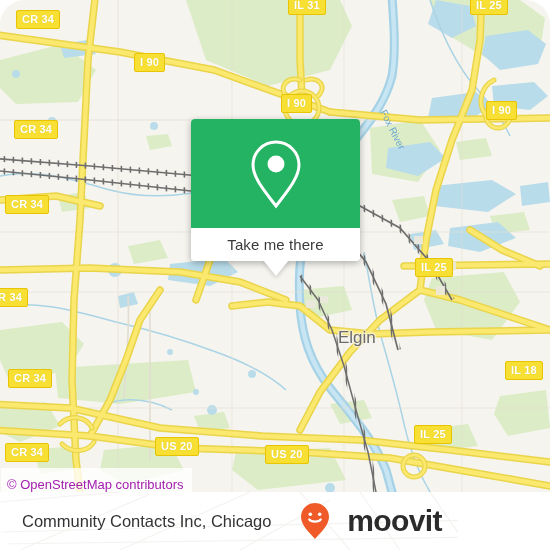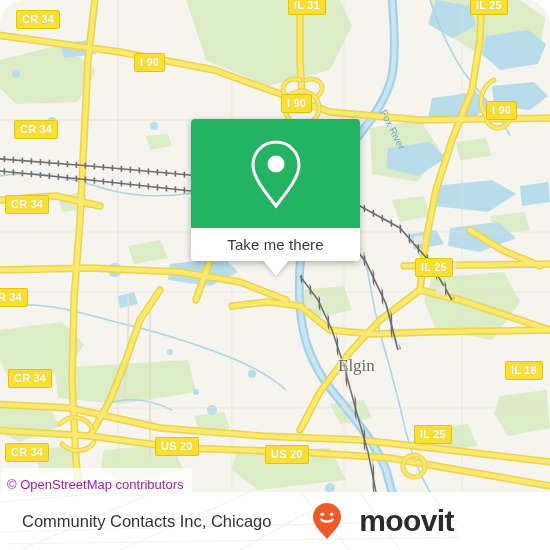--- a/index.html
+++ b/index.html
@@ -54,27 +54,26 @@
     white-space: nowrap;
     letter-spacing: 0.2px;
     text-shadow: 0 0 1px rgba(120,100,0,0.25);
     box-sizing: border-box;
   }
 
   
   .place-label {
     position: absolute;
     color: #6b6b6b;
-    font-family: Liberation Serif, serif;
+    font-family: Liberation Sans, sans-serif;
     font-size: 17px;
     white-space: nowrap;
     text-shadow:
       1px 0 2px #f6f4ee, -1px 0 2px #f6f4ee,
       0 1px 2px #f6f4ee, 0 -1px 2px #f6f4ee;
-    margin-top: 28px;
   }
 
   .river-label {
     position: absolute;
     color: #6aa8cf;
     font-family: "Liberation Sans", sans-serif;
     font-size: 10px;
     white-space: nowrap;
     transform: rotate(63deg);
     transform-origin: left top;
@@ -172,21 +171,21 @@
     height: 58px;
     display: flex;
     align-items: center;
     color: #333333;
     font-family: "Liberation Sans", sans-serif;
     font-size: 16.5px;
     white-space: nowrap;
   }
   .footer-brand {
     position: absolute;
-    right: 4px;
+    right: 16px;
     top: 0;
     height: 58px;
     display: flex;
     align-items: center;
     gap: 17px;
   }
   .brand-word {
     color: #2b2b2b;
     font-family: "Liberation Sans", sans-serif;
     font-size: 30px;

